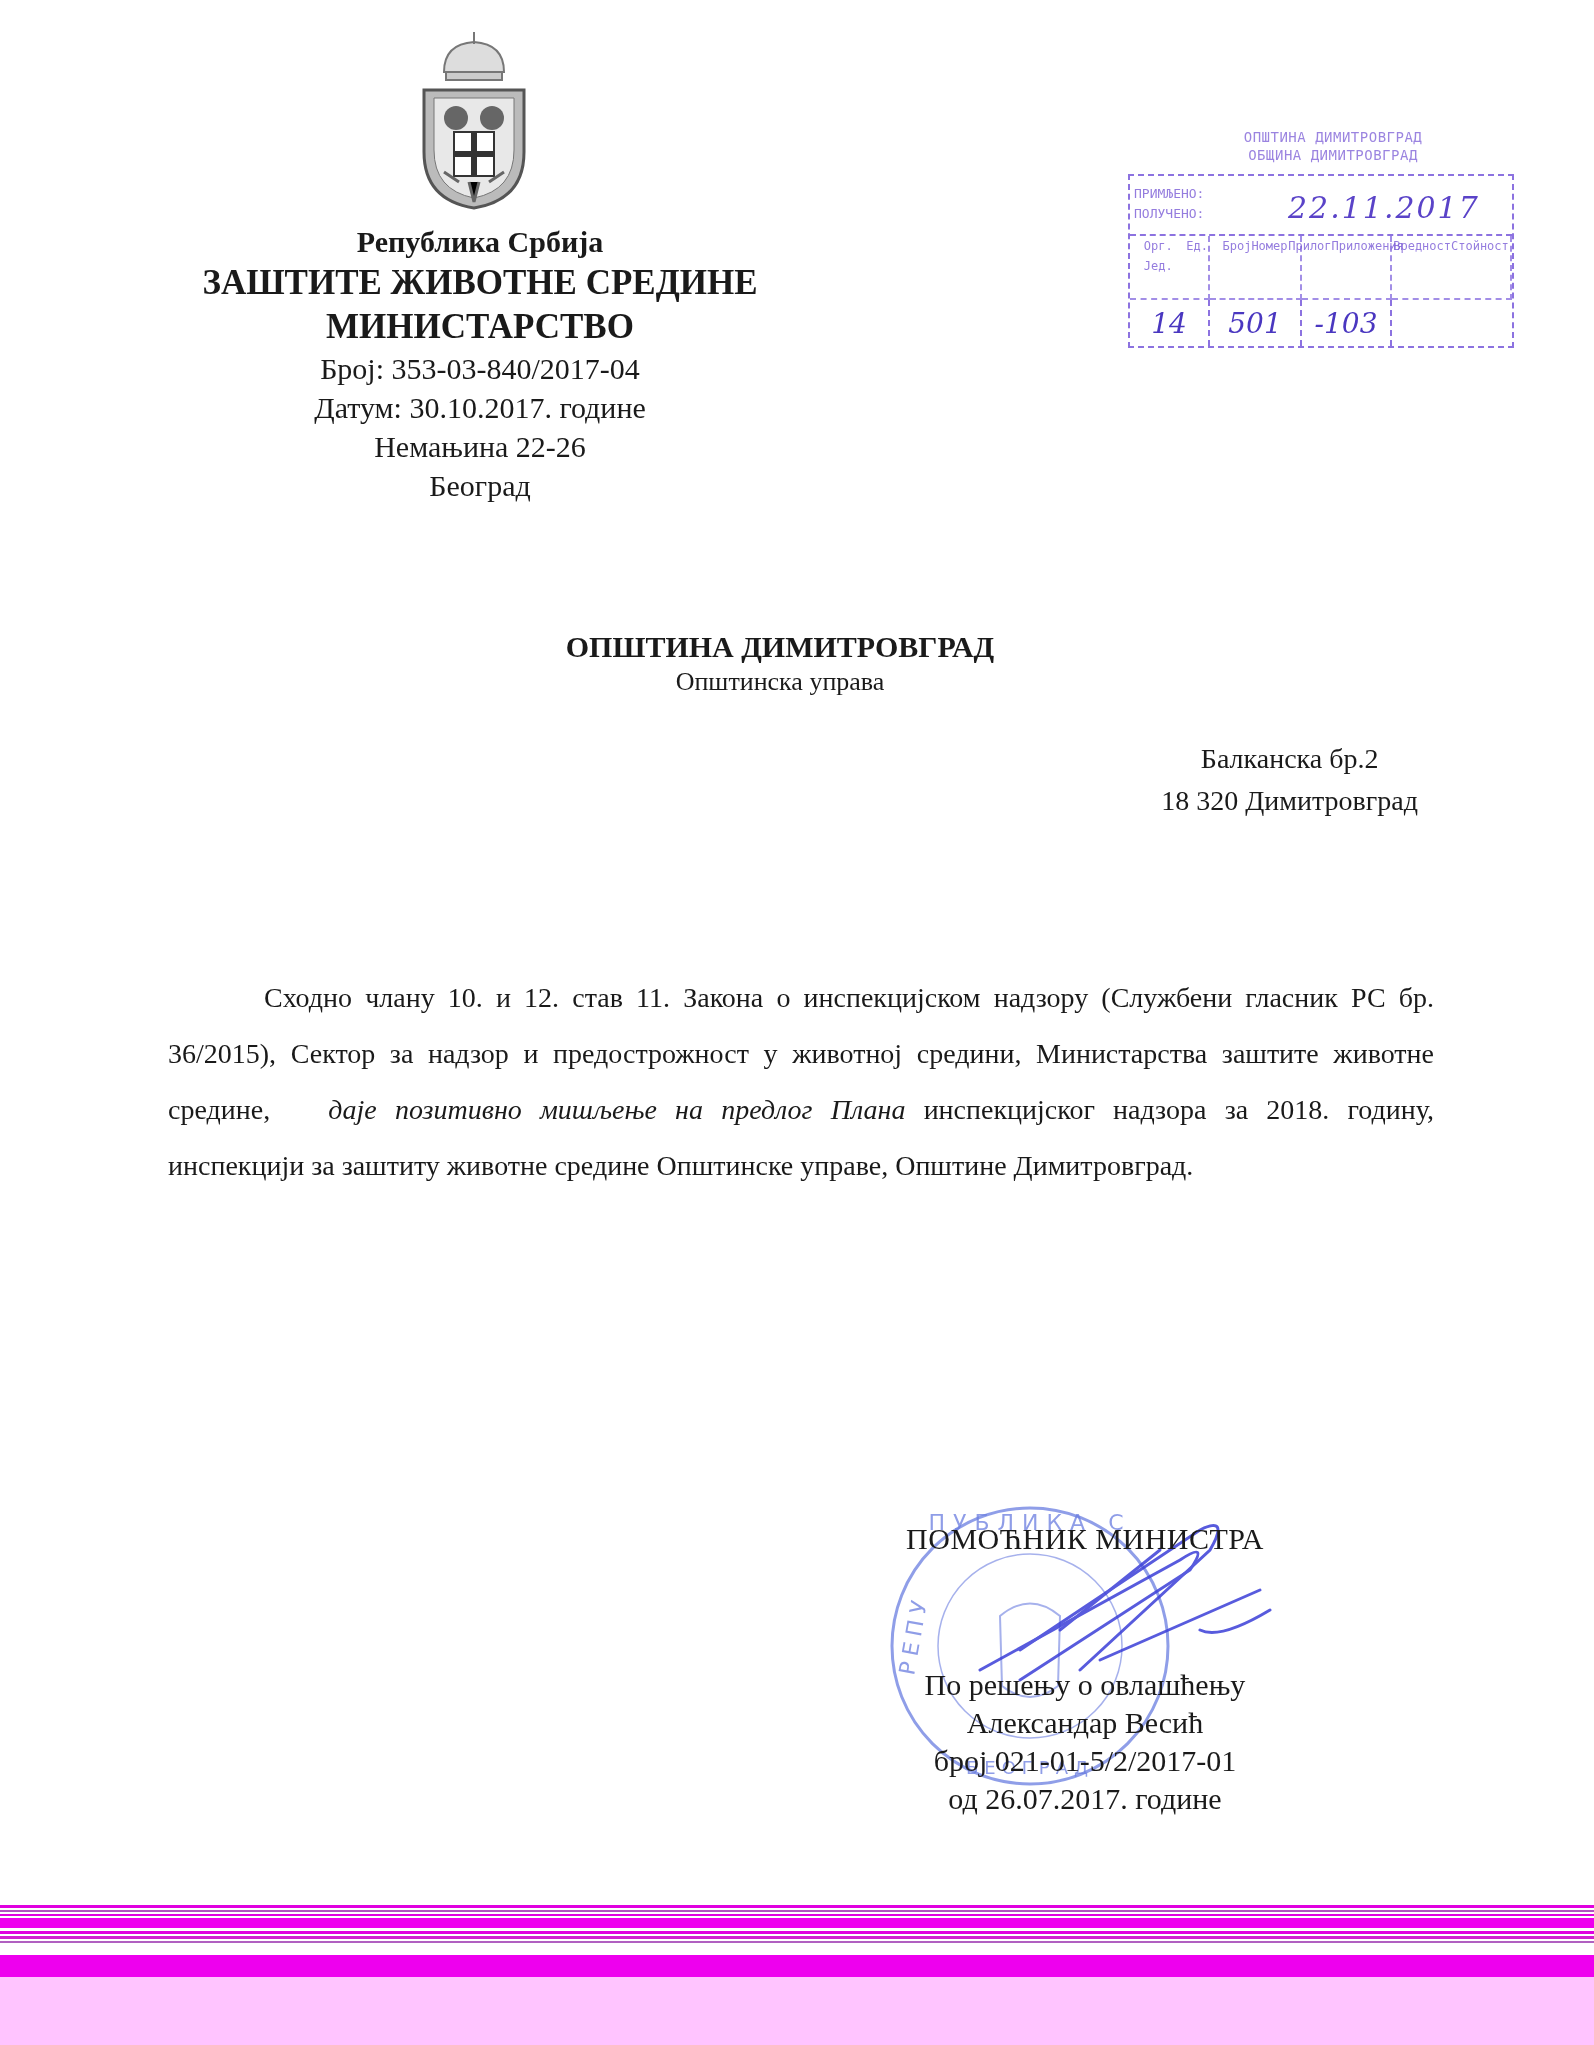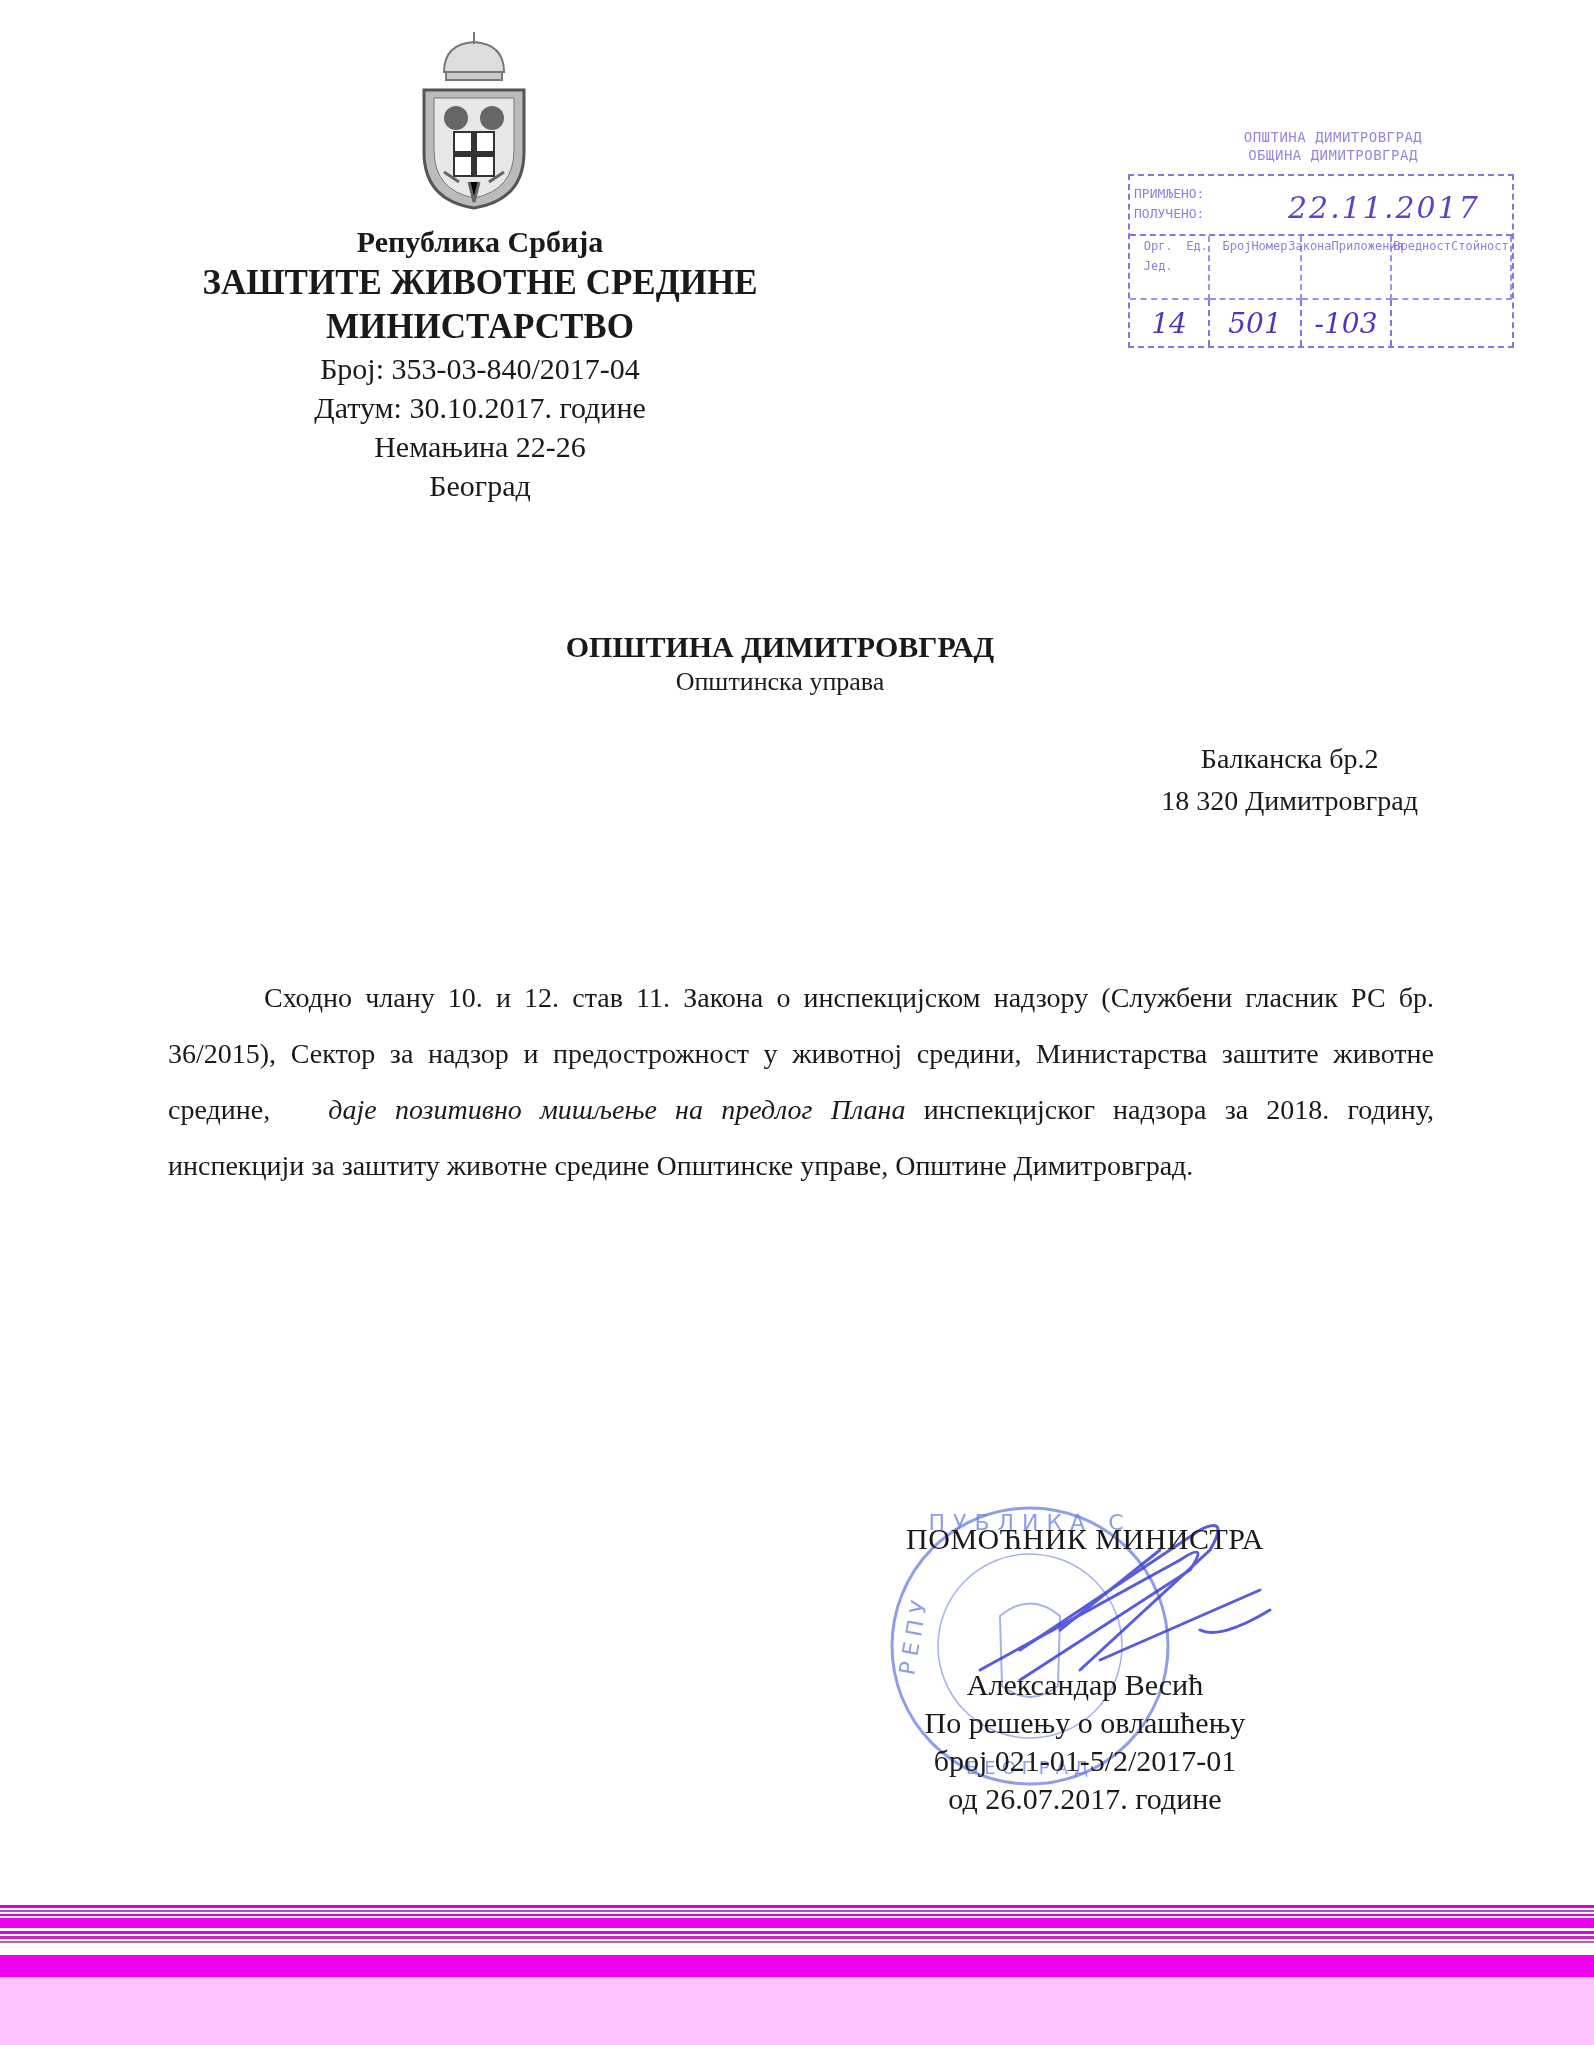--- a/index.html
+++ b/index.html
@@ -89,21 +89,21 @@
     <div class="st-grid">
       <div class="st-hd">
           <span>Орг. Јед.</span>
           <span>Ед.</span>
         </div>
       <div class="st-hd">
           <span>Број</span>
           <span>Номер</span>
         </div>
       <div class="st-hd">
-          <span>Закона</span>
+          <span>Прилог</span>
           <span>Приложения</span>
         </div>
       <div class="st-hd">
           <span>Вредност</span>
           <span>Стойност</span>
         </div>
       <div class="st-val">14</div>
       <div class="st-val">501</div>
       <div class="st-val">-103</div>
       <div class="st-val"></div>
@@ -141,22 +141,22 @@
       <path d="M60 150 L240 30 Q270 15 250 50 L120 170"></path>
       <path d="M140 160 L300 90"></path>
       <path d="M240 130 Q260 140 310 110"></path>
       <path d="M100 130 L200 50"></path>
     </g>
   </svg>
 </div>
 <div id="sig" class="abs center">
   <div class="sig-title">ПОМОЋНИК МИНИСТРА</div>
   <div class="sig-gap"></div>
+  <div>По решењу о овлашћењу</div>
   <div>Александар Весић</div>
-  <div>По решењу о овлашћењу</div>
   <div>број 021-01-5/2/2017-01</div>
   <div>од 26.07.2017. године</div>
 </div>
 
 <div id="footer" class="abs">
   <div class="fs" style="top:0;height:3px;background:#e000e0;"></div>
   <div class="fs" style="top:5px;height:2px;background:#b050c0;"></div>
   <div class="fs" style="top:9px;height:2px;background:#e000e0;"></div>
   <div class="fs" style="top:13px;height:10px;background:#ee00ee;"></div>
   <div class="fs" style="top:26px;height:3px;background:#e000e0;"></div>

